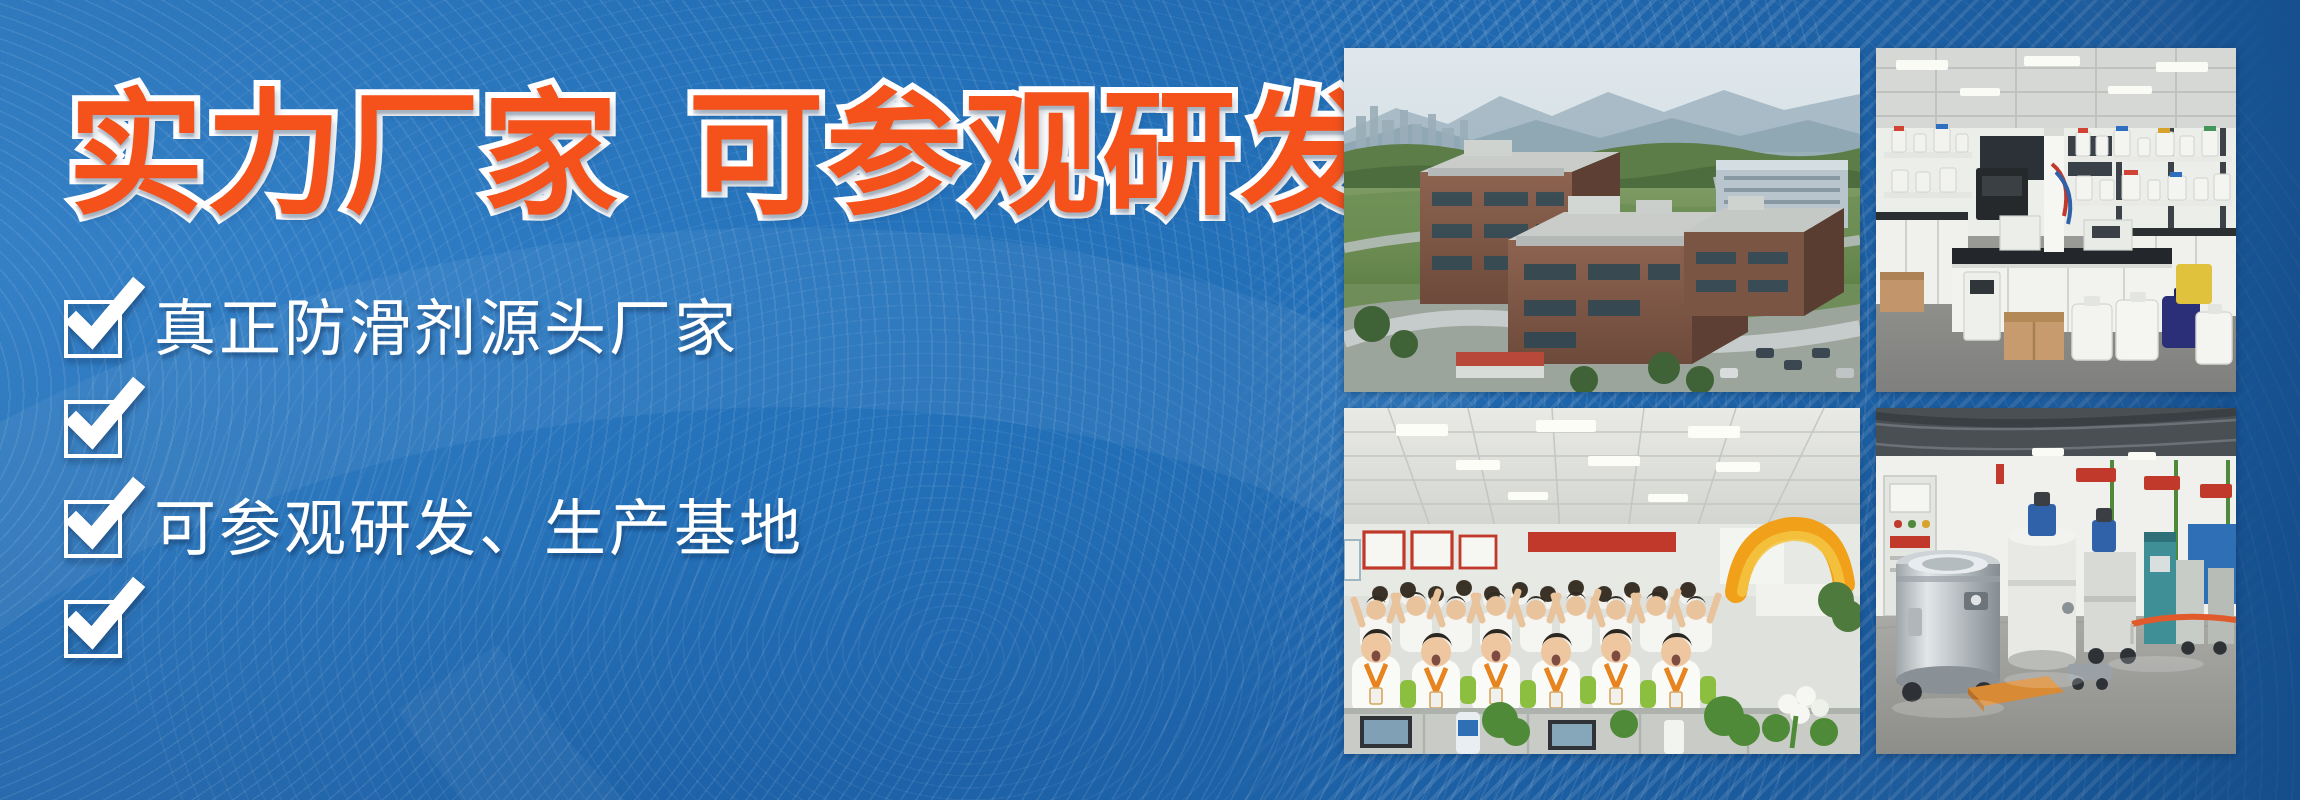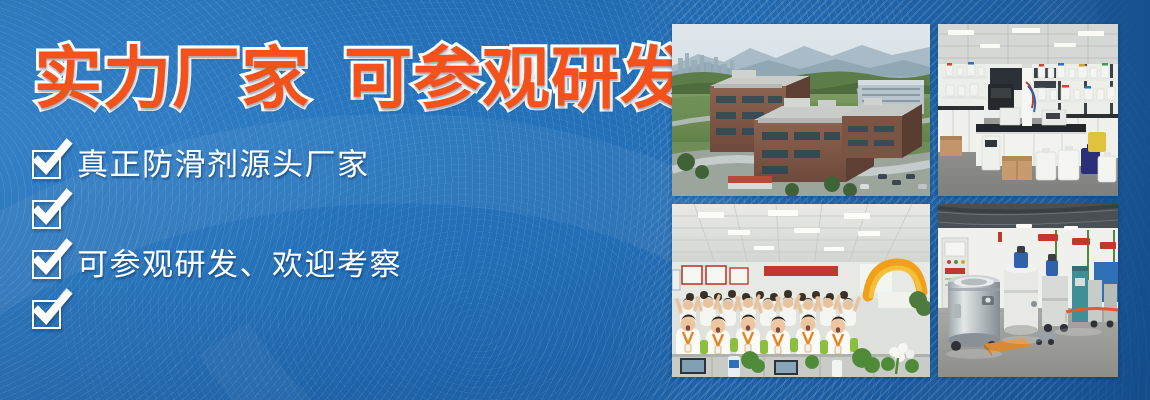--- a/index.html
+++ b/index.html
@@ -245,21 +245,21 @@
           </svg>
         </span>
       </div>
 
       <div class="bullet-row">
         <span class="check-box">
           <svg viewBox="0 0 40 40" aria-hidden="true">
             <path d="M6 20 L14 28 L35 3" fill="none" stroke="#ffffff" stroke-width="8" stroke-linecap="square" stroke-linejoin="miter"></path>
           </svg>
         </span>
-        <span class="bullet-text">可参观研发、欢迎考察</span>
+        <span class="bullet-text">可参观研发、生产基地</span>
       </div>
 
       <div class="bullet-row">
         <span class="check-box">
           <svg viewBox="0 0 40 40" aria-hidden="true">
             <path d="M6 20 L14 28 L35 3" fill="none" stroke="#ffffff" stroke-width="8" stroke-linecap="square" stroke-linejoin="miter"></path>
           </svg>
         </span>
       </div>
 

